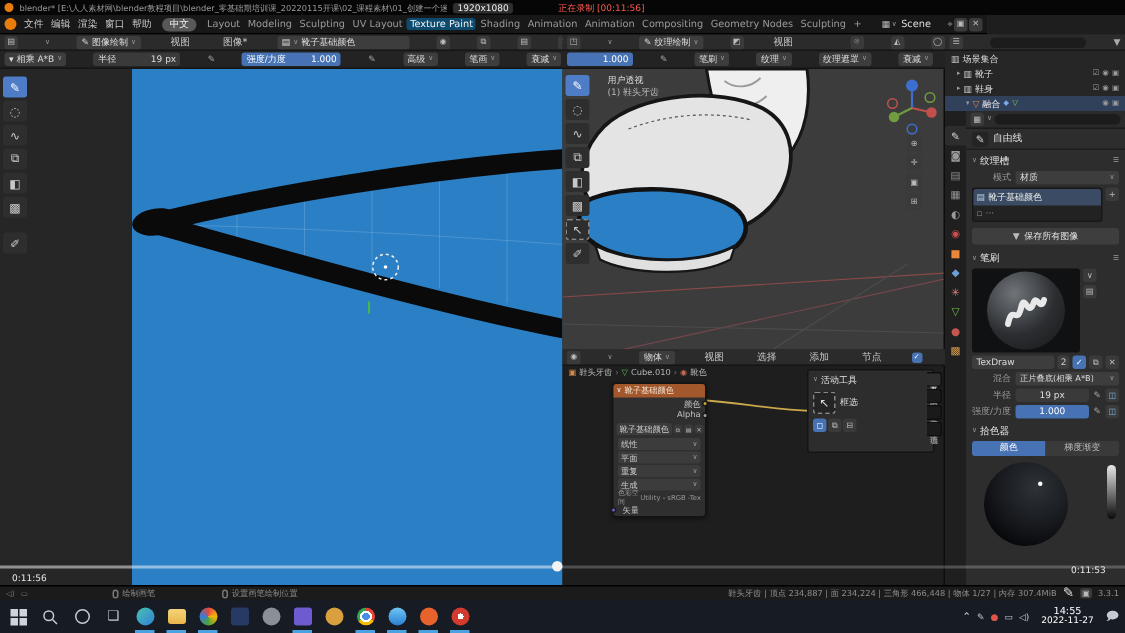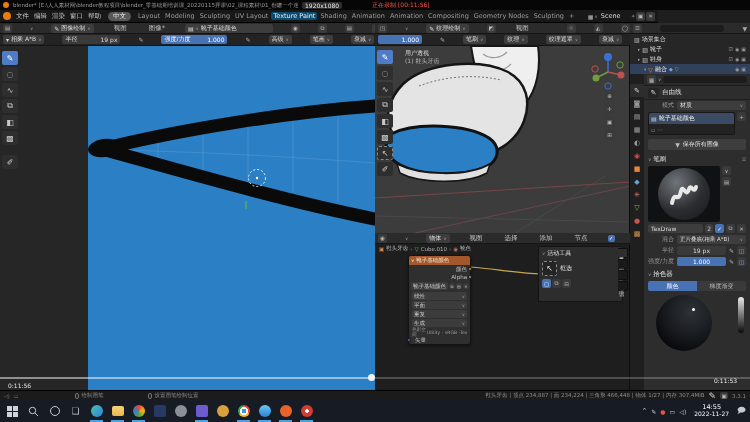--- a/index.html
+++ b/index.html
@@ -464,20 +464,26 @@
         <span class="micoico">▦</span>
           <span class="cv">∨</span>
         <span style="flex:1;height:7px;background:#1c1c1c;border-radius:4px"></span>
       </div>
       <div class="row" style="height:13px;gap:3px;padding:0 4px">
         <span class="obtn" style="width:11px;height:10px;background:#242424;border-radius:2px;color:#ddd;font-size:7px">✎</span>
         <span class="f65" style="color:#e0e0e0">自由线</span>
       </div>
       <div style="border-top:1px solid #1f1f1f"></div>
 
+      <div class="phead" style="padding:3px 4px 1px">
+        <span class="cv">∨</span>
+          <span>纹理槽</span>
+        <span style="flex:1"></span>
+          <span class="cv">☰</span>
+      </div>
       <div class="row f6" style="padding:1px 4px;gap:3px">
         <span style="width:26px;text-align:right;color:#9a9a9a">模式</span>
         <span class="pill" style="flex:1;justify-content:space-between">
           <span>材质</span>
             <span class="cv">∨</span>
           </span>
       </div>
       <div class="row" style="padding:1px 4px;gap:2px;align-items:flex-start">
         <div style="flex:1;background:#222;border:1px solid #181818;border-radius:2px">
           <div class="row f6" style="height:11px;gap:2px;padding:0 2px;background:#3b4b63;border-radius:2px 2px 0 0">

